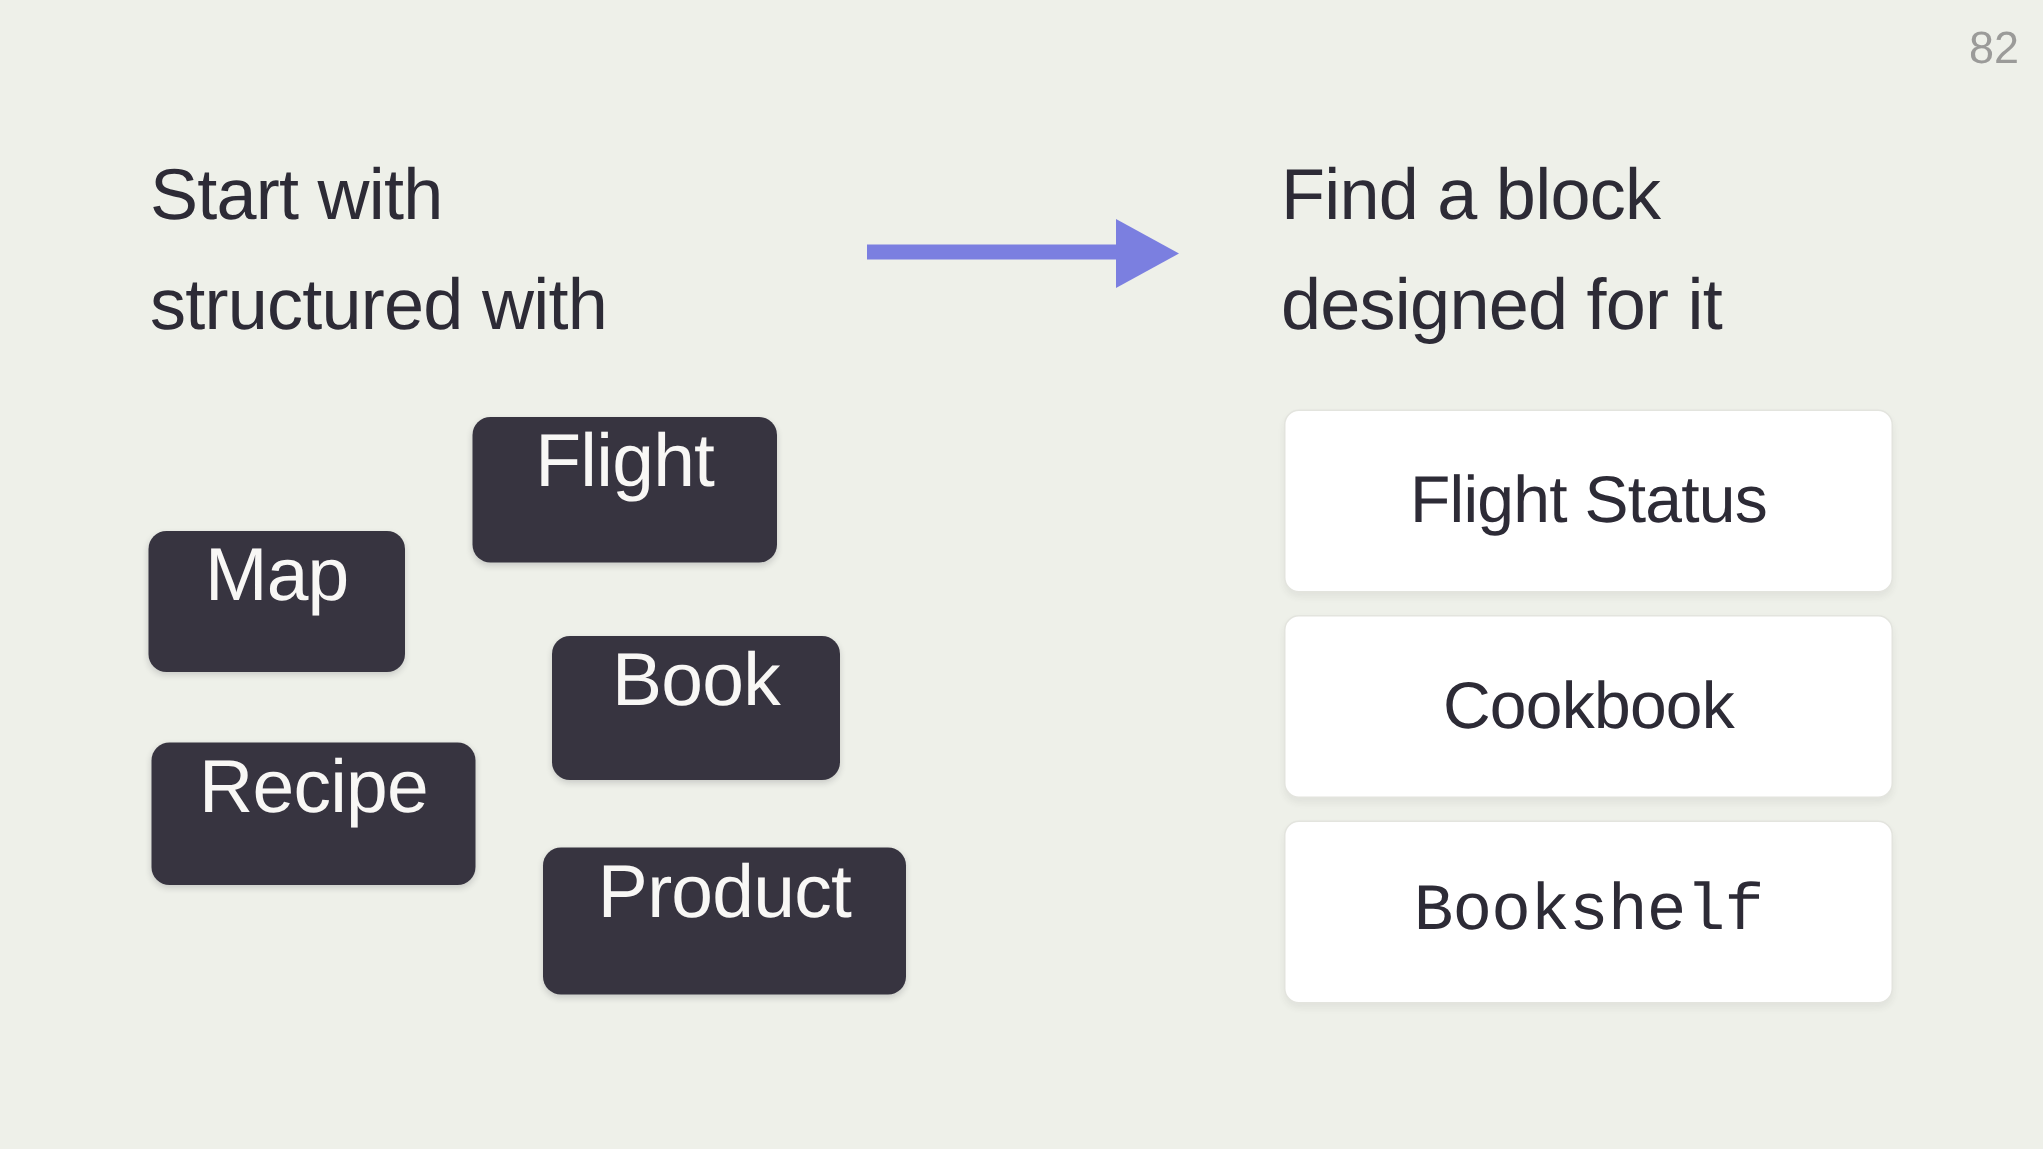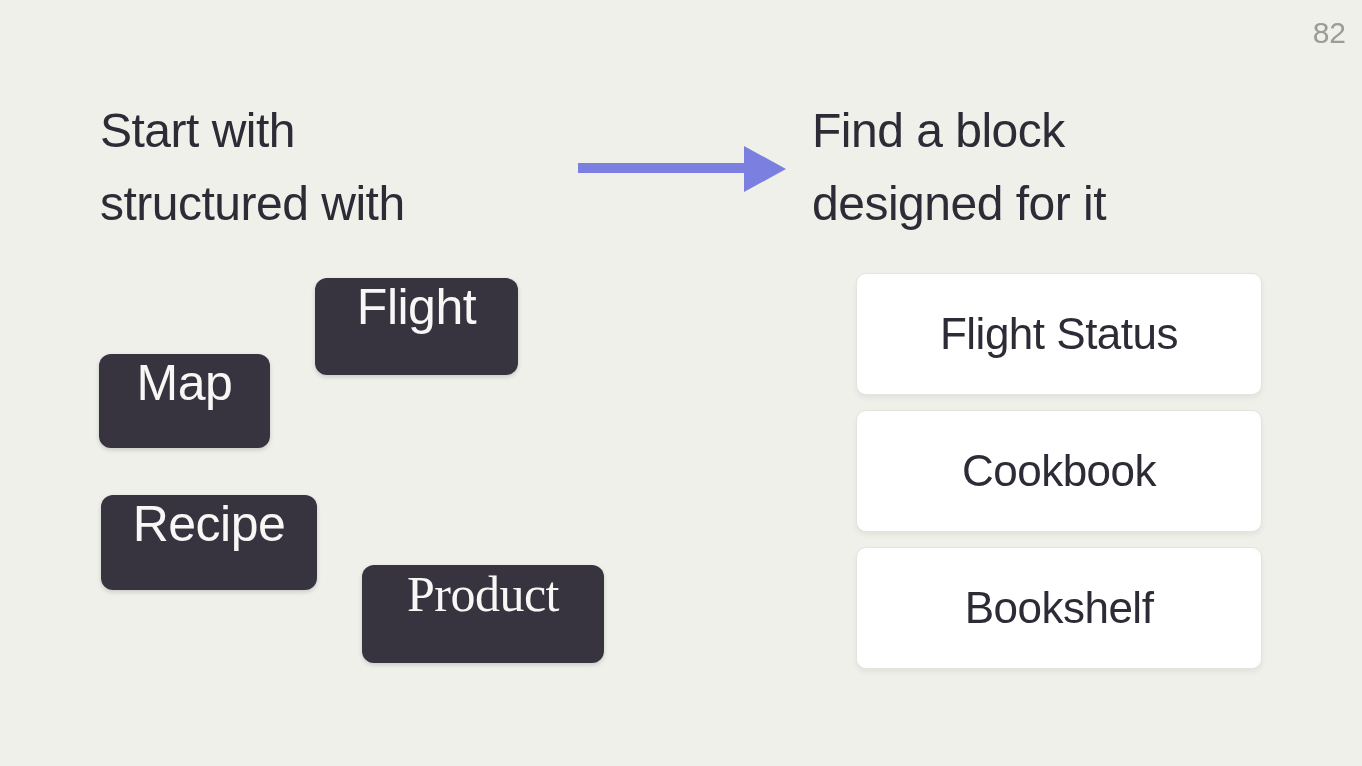--- a/index.html
+++ b/index.html
@@ -35,21 +35,21 @@
   .heading {
     position: absolute;
     font-size: 48px;
     line-height: 73px;
     font-weight: 400;
     color: var(--heading-text);
     letter-spacing: -0.5px;
   }
   .heading .line { display: block; }
   .heading-left  { left: 100px; top: 94px; }
-  .heading-right { left: 812px; top: 94px; }
+  .heading-right { left: 854px; top: 94px; }
 
   .arrow {
     position: absolute;
     left: 576px;
     top: 145px;
     width: 212px;
     height: 48px;
   }
   .arrow .shape { fill: var(--arrow); }
 
@@ -64,21 +64,21 @@
   .chip-label {
     color: var(--chip-text);
     font-size: 50px;
     font-weight: 400;
     letter-spacing: -0.5px;
   }
   .chip-flight  { left: 315px; top: 278px; width: 203px; height: 97px; }
   .chip-map     { left:  99px; top: 354px; width: 171px; height: 94px; }
   .chip-book    { left: 368px; top: 424px; width: 192px; height: 96px; }
   .chip-recipe  { left: 101px; top: 495px; width: 216px; height: 95px; }
-  .chip-product { left: 362px; top: 565px; width: 242px; height: 98px; font-family: Liberation Serif, serif; }
+  .chip-product { left: 362px; top: 565px; width: 242px; height: 98px; }
 
   .card {
     position: absolute;
     left: 856px;
     width: 406px;
     height: 122px;
     display: flex;
     align-items: center;
     justify-content: center;
     background: var(--card-background);
@@ -87,21 +87,21 @@
     box-shadow: 0 3px 5px rgba(60, 62, 55, 0.07);
   }
   .card-label {
     color: var(--card-text);
     font-size: 44px;
     font-weight: 400;
     letter-spacing: -0.5px;
   }
   .card-flight-status { top: 273px; }
   .card-cookbook      { top: 410px; }
-  .card-bookshelf     { top: 547px; }
+  .card-bookshelf     { top: 547px; font-family: Liberation Mono, monospace; }
 </style>
 </head>
 <body>
 
 <div class="slide">
 
   <div class="page-number">82</div>
 
   <h1 class="heading heading-left">
     <span class="line">Start with</span>
@@ -119,20 +119,23 @@
   </svg>
 
   <div class="chip chip-flight">
     <span class="chip-label">Flight</span>
   </div>
 
   <div class="chip chip-map">
     <span class="chip-label">Map</span>
   </div>
 
+  <div class="chip chip-book">
+    <span class="chip-label">Book</span>
+  </div>
 
   <div class="chip chip-recipe">
     <span class="chip-label">Recipe</span>
   </div>
 
   <div class="chip chip-product">
     <span class="chip-label">Product</span>
   </div>
 
   <div class="card card-flight-status">

